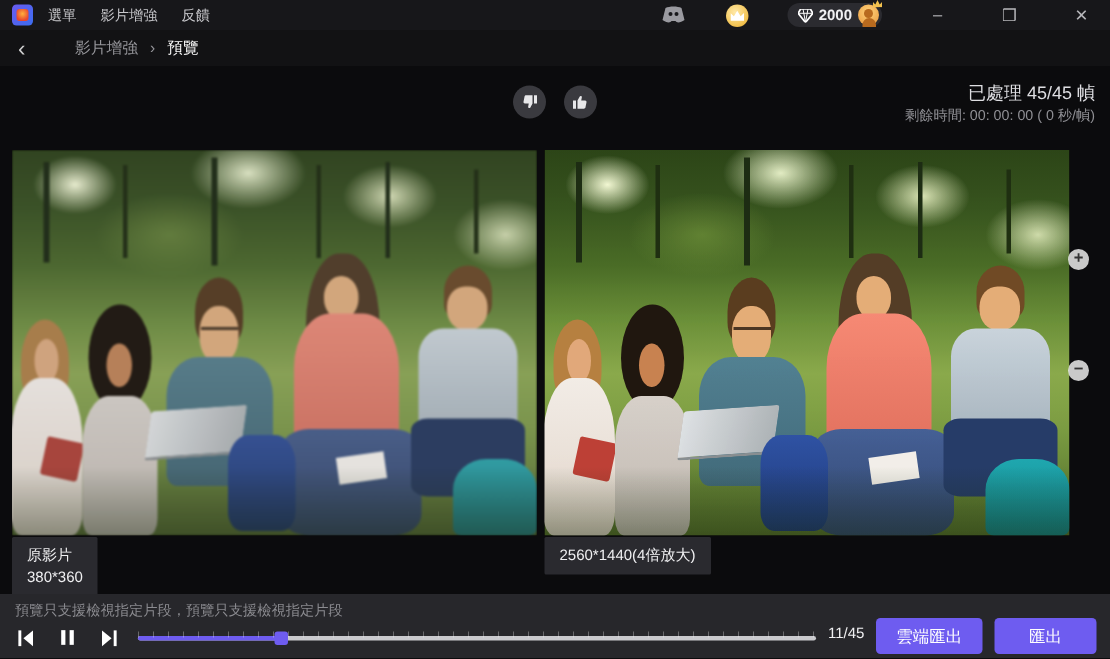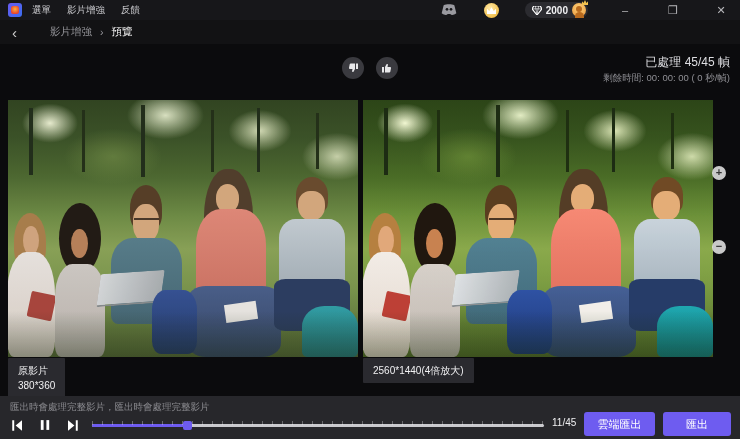--- a/index.html
+++ b/index.html
@@ -267,21 +267,21 @@
     <div class="frame-label label-orig">
       <div class="t1">原影片</div>
       <div class="t2">380*360</div>
     </div>
     <div class="frame-label label-enh">
       <div class="t2">2560*1440(4倍放大)</div>
     </div>
   </div>
 
   <div class="bottombar">
-    <div class="notice">匯出時會處理完整影片，匯出時會處理完整影片</div>
+    <div class="notice">預覽只支援檢視指定片段，預覽只支援檢視指定片段</div>
     <div class="controls">
       <span class="pb-btn pb-prev">
         <svg width="15" height="15" viewBox="0 0 20 20">
             <rect x="3" y="3" width="2.6" height="14" fill="#fff"></rect>
             <path d="M16 3 L7.5 10 L16 17 Z" fill="#fff"></path>
           </svg>
       </span>
       <span class="pb-btn pb-pause">
         <svg width="14" height="14" viewBox="0 0 20 20">
             <rect x="4" y="3" width="4" height="14" fill="#fff"></rect>

